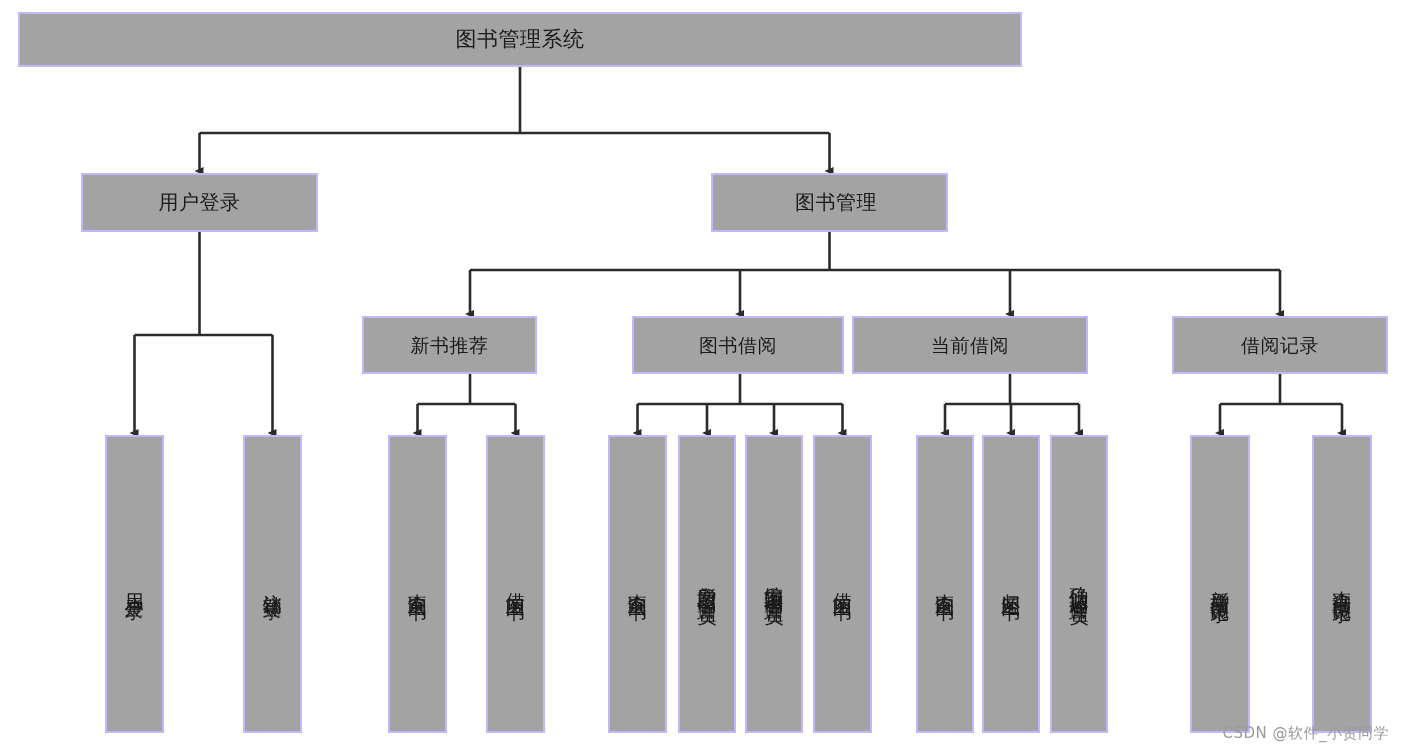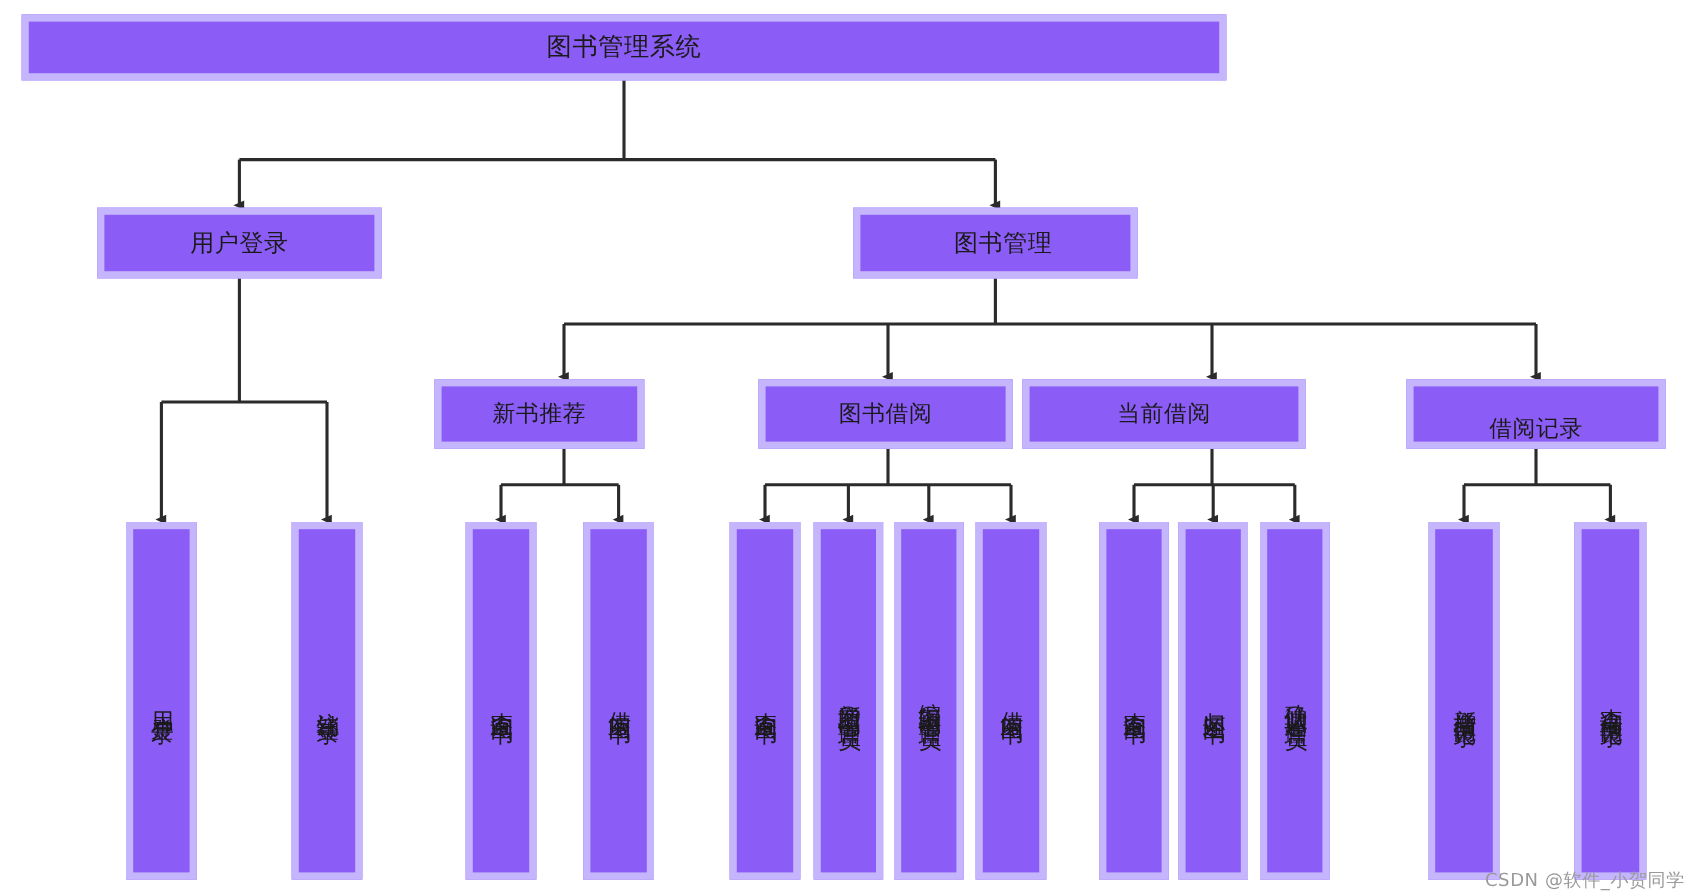--- a/index.html
+++ b/index.html
@@ -22,22 +22,22 @@
     position: absolute;
     left: 0;
     top: 0;
     width: 1405px;
     height: 747px;
     pointer-events: none;
   }
   .node {
     position: absolute;
     box-sizing: border-box;
-    border: 6px solid #c4b5fd;
-    background: #8b5cf6;
+    border: 2px solid #c4b5fd;
+    background: #a3a3a3;
     display: flex;
     align-items: center;
     justify-content: center;
     color: #1a1a1a;
   }
   .node-label {
     display: block;
     text-align: center;
     letter-spacing: 0.5px;
     line-height: 1.18;
@@ -72,21 +72,21 @@
     text-orientation: upright;
     font-size: 19px;
     line-height: 1.35;
     letter-spacing: 3px;
     white-space: nowrap;
     text-align: center;
   }
 
   .watermark {
     position: absolute;
-    right: 1px;
+    right: 16px;
     bottom: 4px;
     font-size: 15px;
     color: #9a9a9a;
     letter-spacing: 0.5px;
     white-space: nowrap;
     font-family: "DejaVu Sans", "Liberation Sans", sans-serif;
   }
 </style>
 </head>
 <body>
@@ -149,21 +149,21 @@
 
   <div class="node level2" id="n-new-book-rec" style="left:362px; top:316px; width:175px;">
     <span class="node-label">新书推荐</span>
   </div>
   <div class="node level2" id="n-book-borrow" style="left:632px; top:316px; width:212px;">
     <span class="node-label">图书借阅</span>
   </div>
   <div class="node level2" id="n-current-borrow" style="left:852px; top:316px; width:236px;">
     <span class="node-label">当前借阅</span>
   </div>
-  <div class="node level2" id="n-borrow-record" style="left:1172px; top:316px; width:216px;align-items:flex-end;">
+  <div class="node level2" id="n-borrow-record" style="left:1172px; top:316px; width:216px;">
     <span class="node-label">借阅记录</span>
   </div>
 
   <div class="node leaf" style="left:105px; width:59px;">
     <span class="node-label">用户登录</span>
   </div>
   <div class="node leaf" style="left:243px; width:59px;">
     <span class="node-label">注销登录</span>
   </div>
   <div class="node leaf" style="left:388px; width:59px;">

